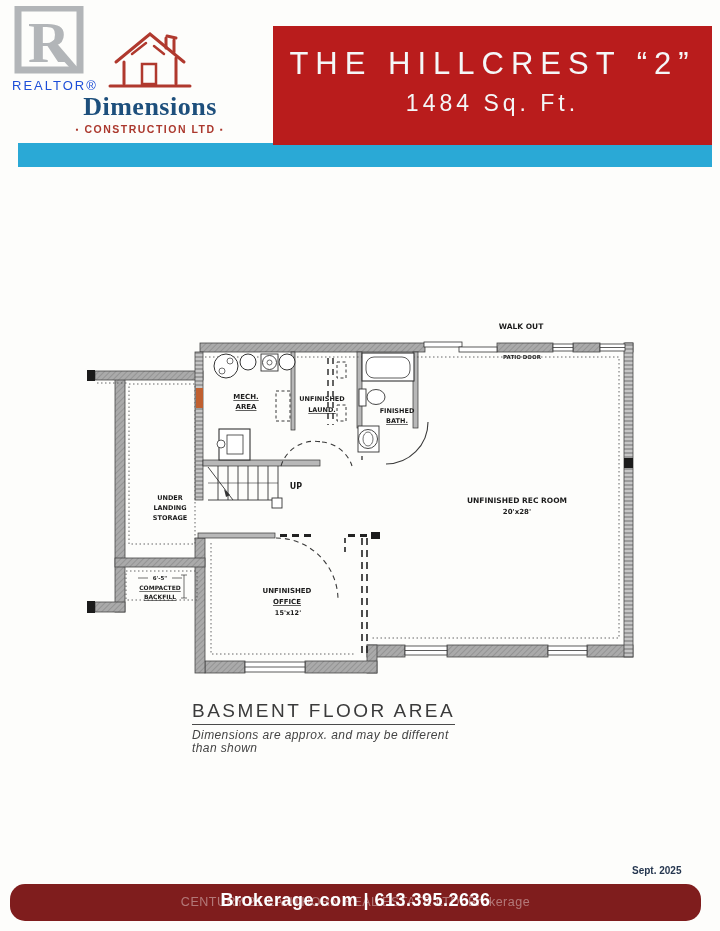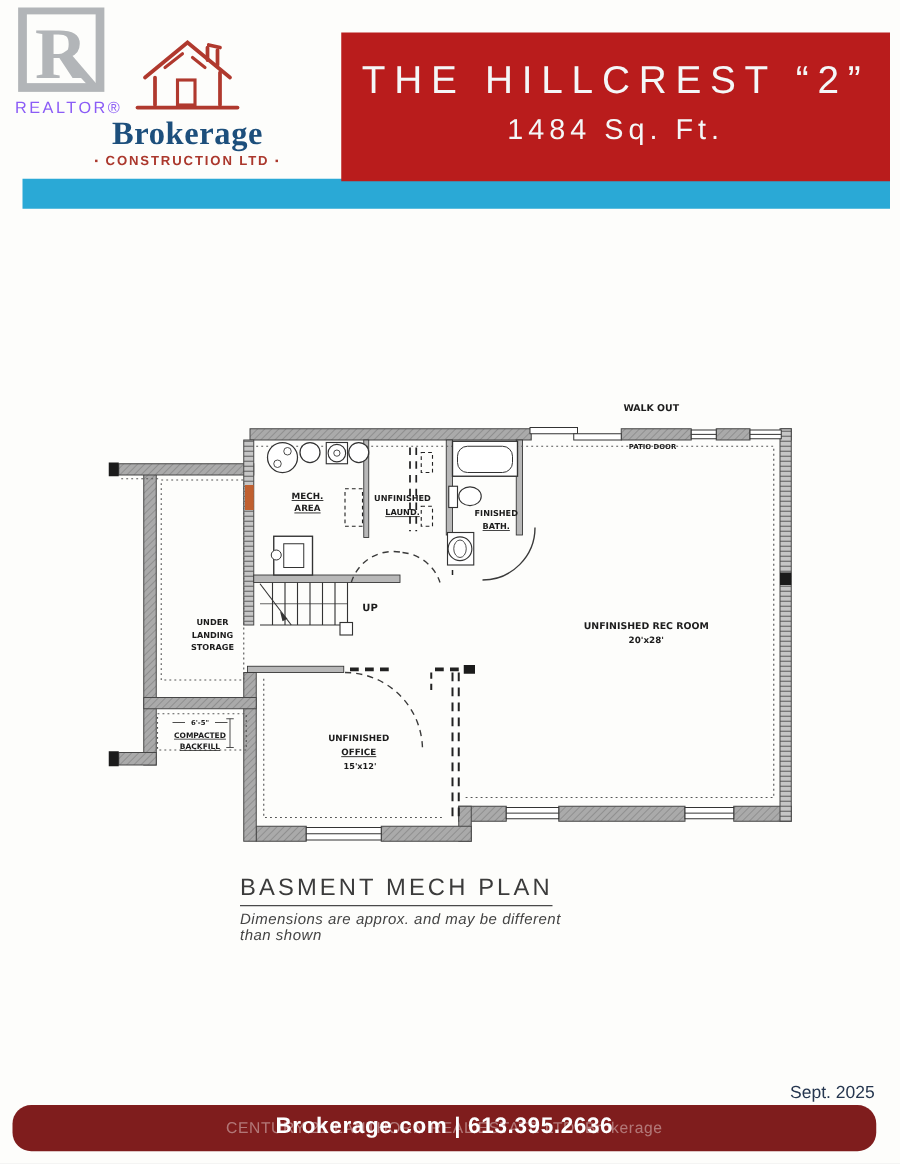--- a/index.html
+++ b/index.html
@@ -1,42 +1,42 @@
 <!DOCTYPE html>
 <html><head>
 <meta charset="utf-8">
 <style>
   html,body{margin:0;padding:0;background:#e8e8e8;}
   #page{position:relative;width:720px;height:931px;background:#fdfdfb;overflow:hidden;
         font-family:"Liberation Sans",sans-serif;}
   
   #realtor-logo{position:absolute;left:12px;top:6px;width:80px;height:92px;}
   #realtor-word{position:absolute;left:0;top:72px;width:80px;font-size:13px;letter-spacing:2px;
-        color:#8b5cf6;font-family:"Liberation Sans",sans-serif;}
+        color:#1d4ed8;font-family:"Liberation Sans",sans-serif;}
   #builder{position:absolute;left:60px;top:28px;width:180px;text-align:center;}
   #builder-name{font-family:"Liberation Serif",serif;font-weight:bold;font-size:26px;color:#1d4f7c;
         letter-spacing:0.5px;margin-top:2px;}
   #builder-sub{font-size:10.5px;font-weight:bold;color:#ab382d;letter-spacing:1.5px;margin-top:1px;}
   #builder-sub .sq{font-size:8px;vertical-align:1px;}
   #title-box{position:absolute;left:273px;top:26px;width:439px;height:119px;background:#b91c1c;
         color:#f4f7f8;text-align:center;}
   #title-box .t1{margin-top:20px;font-size:31px;letter-spacing:7px;font-weight:300;}
   #title-box .t2{margin-top:8px;font-size:23px;letter-spacing:4px;font-weight:300;}
   #band{position:absolute;left:18px;top:143px;width:694px;height:24px;background:#2aa9d6;}
   
   #plan-svg{position:absolute;left:80px;top:300px;}
   .lbl{font-family:"DejaVu Sans",sans-serif;font-weight:bold;fill:#1c1c1c;}
   .u{text-decoration:underline;}
   
   #caption{position:absolute;left:192px;top:700px;color:#3b3b3b;}
   #caption .cap-title{display:inline-block;font-size:19px;letter-spacing:2.5px;color:#3b3b3b;
         border-bottom:1.6px solid #4a4a4a;padding-bottom:2px;}
   #caption .cap-note{font-size:12px;letter-spacing:0.4px;margin-top:4px;line-height:13px;color:#444;font-style:italic;}
   
-  #footer-date{position:absolute;left:632px;top:865px;font-size:14px;color:#25364f;font-weight:normal;}
+  #footer-date{position:absolute;left:632px;top:865px;font-size:10px;color:#25364f;font-weight:bold;}
   #footer-bar{position:absolute;left:10px;top:884px;width:691px;height:37px;background:#7f1d1d;border-radius:15px;}
   #footer-watermark{position:absolute;left:0;top:11px;width:100%;text-align:center;
         font-size:12.5px;color:rgba(255,255,255,0.40);letter-spacing:0.5px;}
   #footer-contact{position:absolute;left:0;top:6px;width:100%;text-align:center;
         font-size:18px;font-weight:bold;color:#fdfeff;letter-spacing:0.5px;}
 </style>
 </head>
 <body>
 
 <div id="page">
@@ -55,21 +55,21 @@
       <g fill="none" stroke="#b0392e" stroke-width="3" stroke-linecap="round">
         <path d="M14 34 L48 6 L82 34"></path>
         <path d="M64 10 L64 20 M72 12 L72 24"></path>
         <path d="M65 8 L74 10"></path>
         <path d="M22 34 L22 56 M74 30 L74 56"></path>
         <path d="M8 58 L88 58"></path>
         <rect x="40" y="36" width="14" height="20" stroke-width="2.5"></rect>
         <path d="M30 26 L44 15 M52 18 L62 26" stroke-width="2.5"></path>
       </g>
     </svg>
-    <div id="builder-name">Brokerage</div>
+    <div id="builder-name">Dimensions</div>
     <div id="builder-sub"><span class="sq">▪</span> <span>CONSTRUCTION LTD</span> <span class="sq">▪</span></div>
   </div>
 
   <div id="band"></div>
   <div id="title-box">
     <div class="t1">THE HILLCREST “2”</div>
     <div class="t2">1484 Sq. Ft.</div>
   </div>
 
   <svg id="plan-svg" width="580" height="390" viewBox="80 300 580 390">
@@ -234,21 +234,21 @@
         <line x1="138" y1="578" x2="148" y2="578"></line>
           <line x1="172" y1="578" x2="182" y2="578"></line>
         <line x1="184" y1="575" x2="184" y2="598"></line>
         <line x1="181" y1="575" x2="187" y2="575"></line>
           <line x1="181" y1="598" x2="187" y2="598"></line>
       </g>
     </g>
   </svg>
 
   <div id="caption">
-    <span class="cap-title">BASMENT MECH PLAN</span>
+    <span class="cap-title">BASMENT FLOOR AREA</span>
     <div class="cap-note">
       <div>Dimensions are approx. and may be different</div>
       <div>than shown</div>
     </div>
   </div>
 
   <div id="footer-date">Sept. 2025</div>
   <div id="footer-bar">
     <div id="footer-watermark">CENTURY 21 LANTHORN REAL ESTATE LTD. Brokerage</div>
     <div id="footer-contact">Brokerage.com | 613.395.2636</div>

